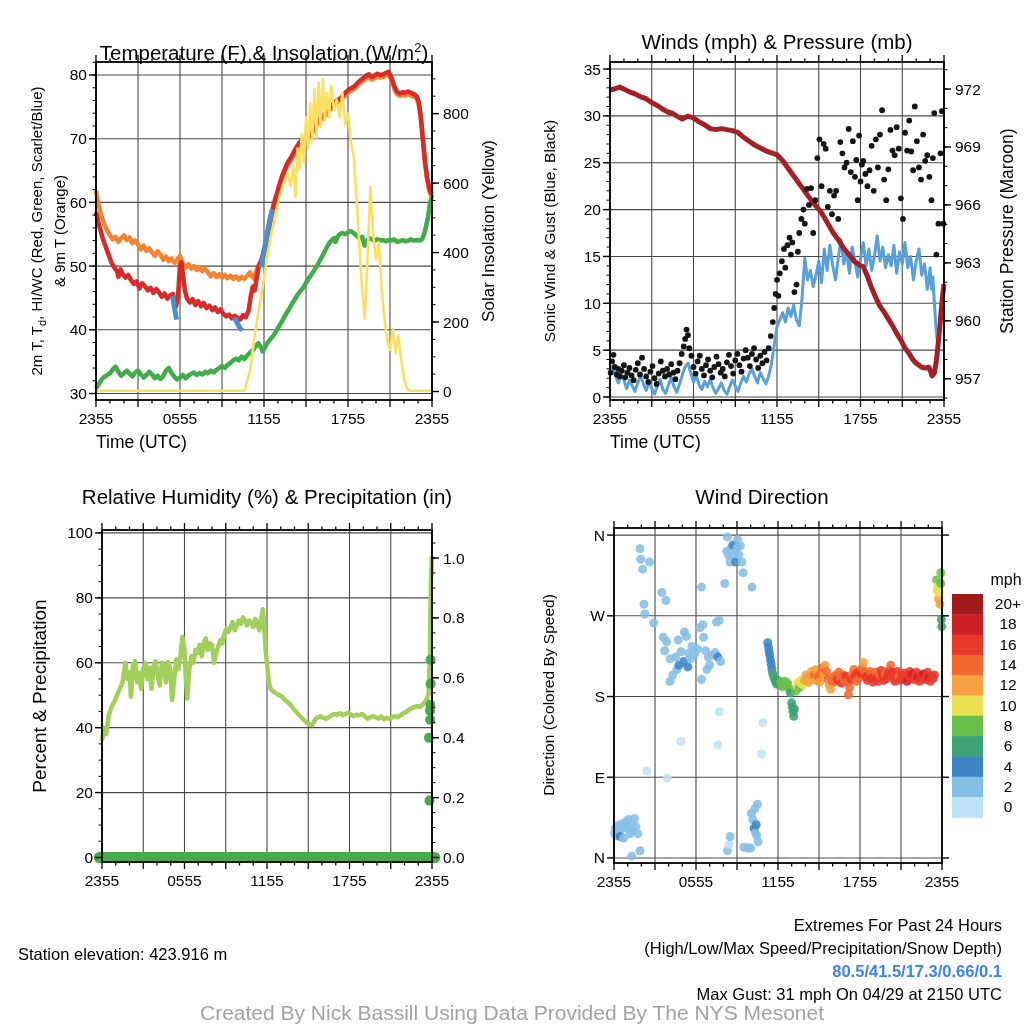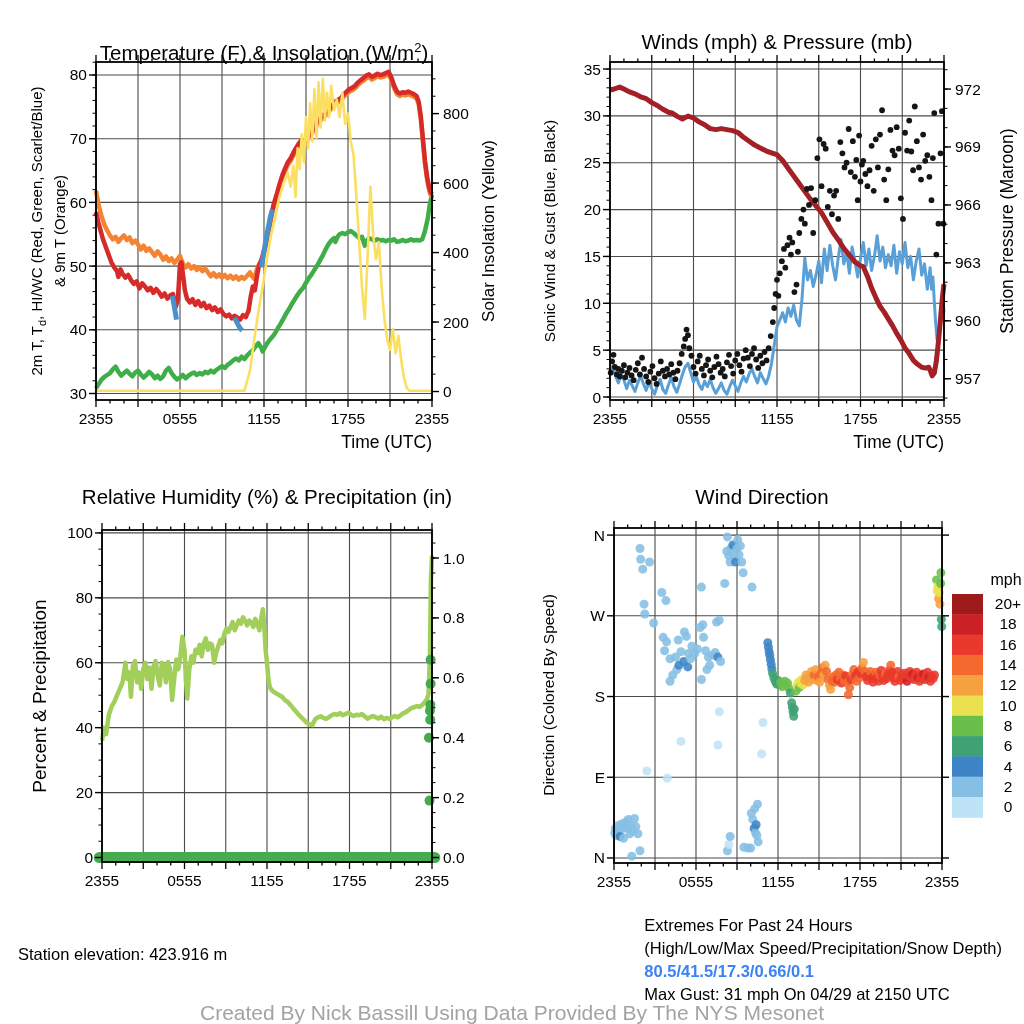--- a/index.html
+++ b/index.html
@@ -2,25 +2,25 @@
 <html><head>
 <meta charset="utf-8">
 <style>
   html,body{margin:0;padding:0;background:#fff;}
   .page{position:relative;width:1024px;height:1024px;background:#fff;overflow:hidden;
         font-family:"Liberation Sans",sans-serif;color:#000;}
   #plot-svg{position:absolute;left:0;top:0;}
   .abs{position:absolute;}
   .title{font-size:20.5px;text-align:center;white-space:nowrap;}
   .title sup{font-size:13px;}
-  .xlab{font-size:17.5px;text-align:right;}
+  .xlab{font-size:17.5px;text-align:left;}
   .rot{position:absolute;transform:rotate(-90deg);text-align:center;white-space:nowrap;}
   .rot sub{font-size:11px;}
   .info{font-size:16.5px;line-height:23.2px;white-space:pre;}
-  .extremes{font-size:16.5px;line-height:23px;white-space:nowrap;}
+  .extremes{font-size:16.5px;line-height:23px;text-align:right;white-space:nowrap;}
   .footer{font-size:21px;text-align:center;color:#a3a3a3;}
   svg text{font-family:"Liberation Sans",sans-serif;fill:#000;}
 </style>
 </head>
 <body>
 
 <div class="page">
   <svg id="plot-svg" width="1024" height="1024">
       <g>
         <line x1="96" y1="62" x2="96" y2="400" stroke="#4a4a4a" stroke-width="1.1"></line>

